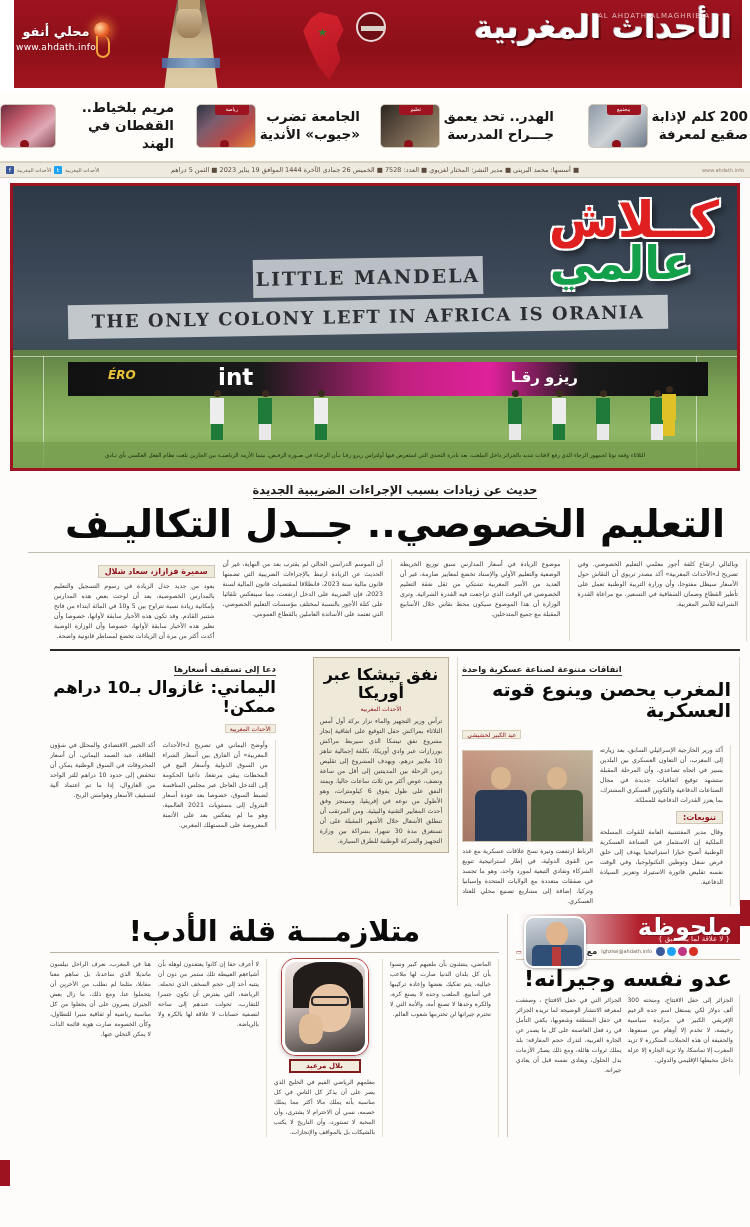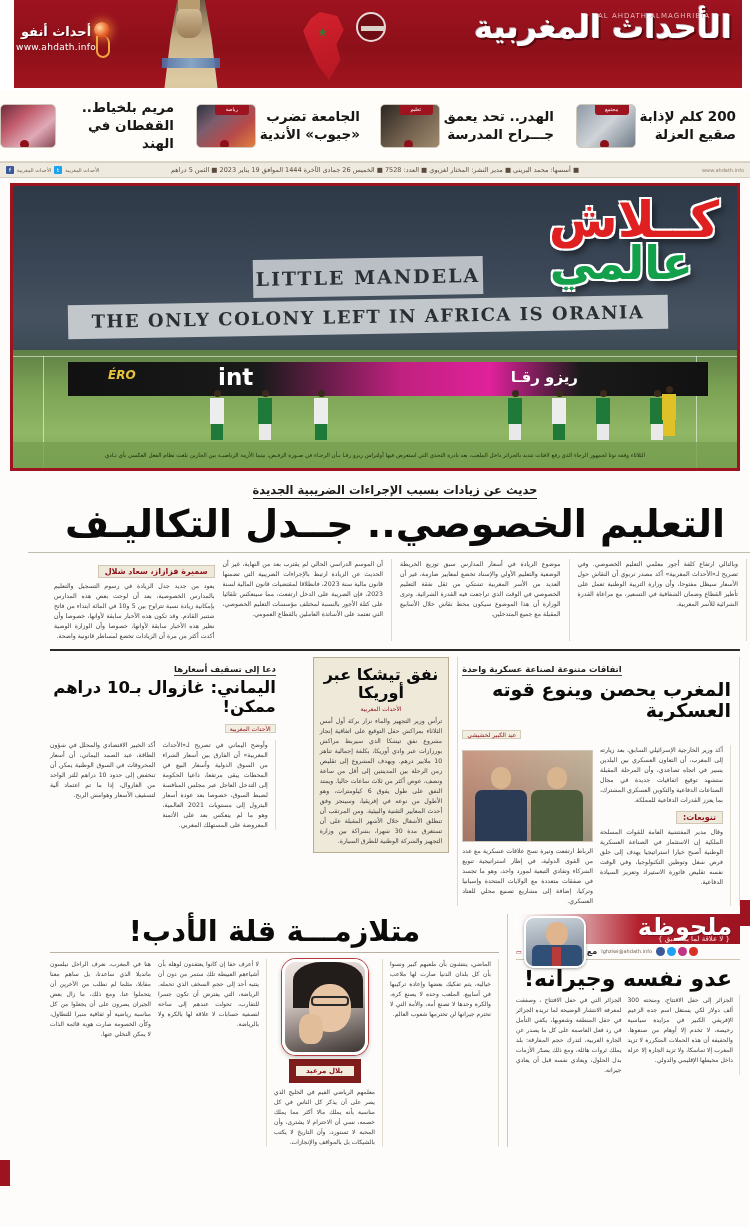--- a/index.html
+++ b/index.html
@@ -199,21 +199,21 @@
                  box-shadow:0 0 0 1px #b73b3b, 0 2px 5px rgba(0,0,0,.3); }
   .feat-avatar .hair { position:absolute; left:8px; top:0; width:70px; height:46px; border-radius:40% 40% 0 0;
                        background:#221d1b; }
   .feat-avatar .face { position:absolute; left:24px; top:22px; width:42px; height:48px; border-radius:46%;
                        background:#e6c4a4; }
   .feat-avatar .glass { position:absolute; left:26px; top:34px; width:38px; height:10px;
                         border:2px solid #2a2a2a; border-radius:4px; }
   .feat-avatar .hand { position:absolute; left:14px; top:52px; width:24px; height:30px; border-radius:40%;
                        background:#e2bd9a; }
   .feat-credit { display:block; text-align:center; font-size:7px; font-weight:bold; color:#8d1019;
-                 background:#f2ecdf; border:7px solid #7f1d1d; padding:1px 4px; margin:0 auto 4px; width:72px; }
+                 background:#f2ecdf; border:2px solid #7f1d1d; padding:1px 4px; margin:0 auto 4px; width:72px; }
   .bullet { font-size:6px; color:#8d1019; }
   .ptxt2 { font-size:6px; color:#3a3a3a; line-height:1.66; text-align:justify; }
 
   .edge-mark { position:absolute; width:10px; height:26px; background:#9e1320; }
 </style>
 </head>
 <body>
 
 <div class="page">
 
@@ -225,34 +225,34 @@
       <div class="logo-top-lat">AL AHDATH ALMAGHRIBIA</div>
       <div class="logo-ar">الأحداث المغربية</div>
     </div>
     <div class="logo-map"></div>
     <div class="logo-star"></div>
     <div class="logo-seal"></div>
 
     <div class="anfo-box">
       <div class="anfo-bulb"></div>
       <div class="anfo-hand"></div>
-      <div class="anfo-ar">أحداث أنفو</div>
+      <div class="anfo-ar">محلي أنفو</div>
       <div class="anfo-url">www.ahdath.info</div>
     </div>
 
     <div class="lady-photo"></div>
     <div class="lady-head"></div>
     <div class="lady-crown"></div>
     <div class="lady-belt"></div>
   </div>
 
   <div class="teasers">
 
-    <div class="teaser" style="right:14px;">
-      <div class="teaser-txt"><span>200 كلم لإذابة</span><br><span>صقيع العزلة</span></div>
+    <div class="teaser" style="right:2px;">
+      <div class="teaser-txt"><span>200 كلم لإذابة</span><br><span>صقيع لمعرفة</span></div>
       <div class="teaser-thumb th1">
         <div class="tab">
             <span>مجتمع</span>
           </div>
         <div class="teaser-dot"></div>
       </div>
     </div>
 
     <div class="teaser" style="right:196px;">
       <div class="teaser-txt"><span>الهدر.. تحد يعمق</span><br><span>جـــراح المدرسة</span></div>

